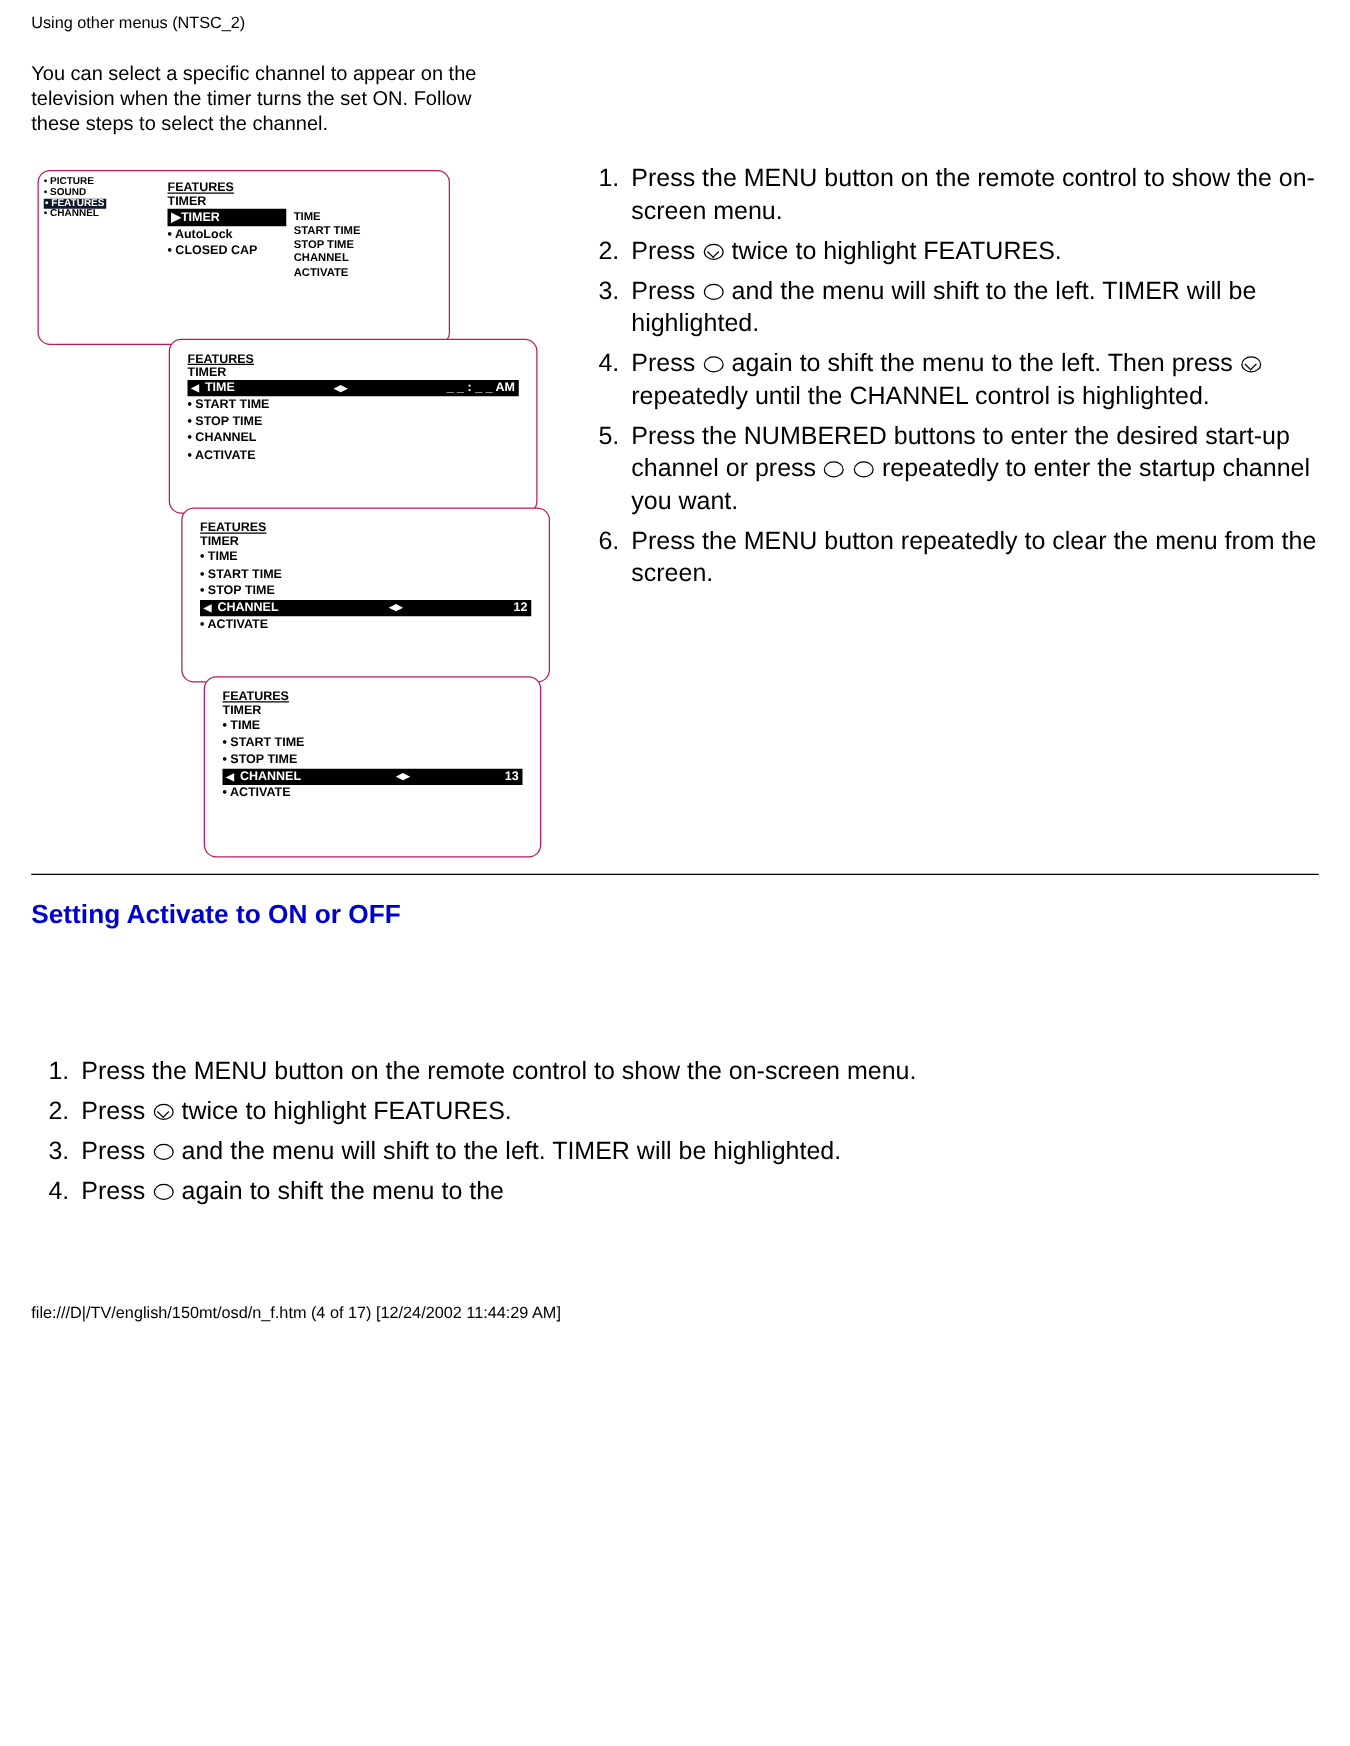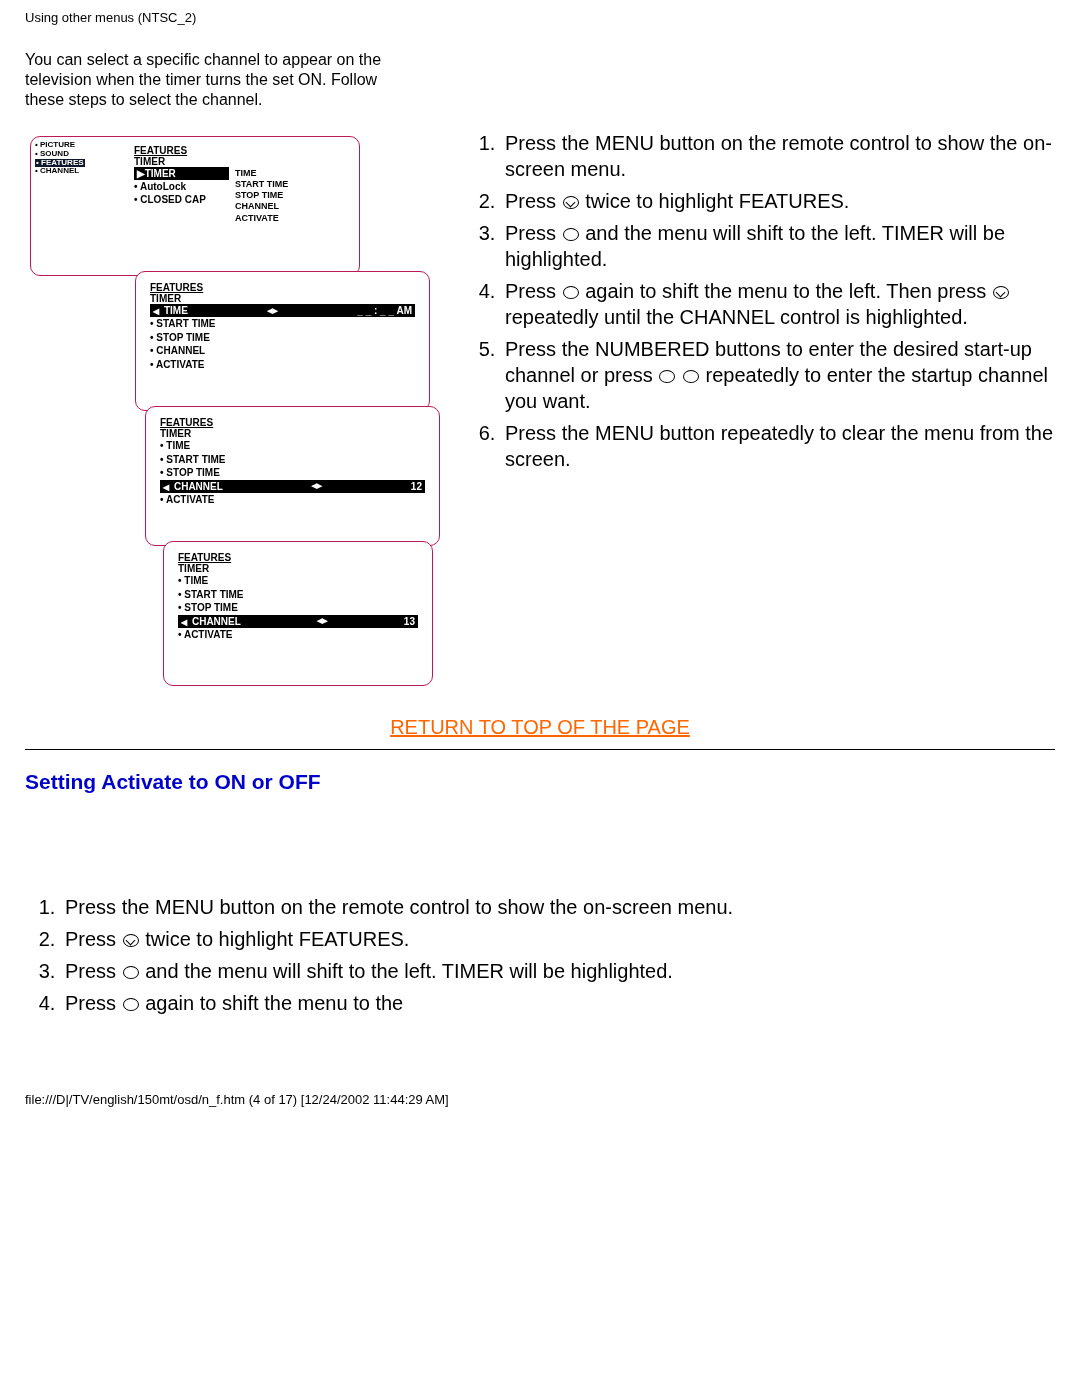--- a/index.html
+++ b/index.html
@@ -229,23 +229,20 @@
         <li><span>Press the MENU button on the remote control to show the on-screen menu.</span></li>
         <li><span>Press </span><span class="oval down"></span><span> twice to highlight FEATURES.</span></li>
         <li><span>Press </span><span class="oval"></span><span> and the menu will shift to the left. TIMER will be highlighted.</span></li>
         <li><span>Press </span><span class="oval"></span><span> again to shift the menu to the left. Then press </span><span class="oval down"></span><span> repeatedly until the CHANNEL control is highlighted.</span></li>
         <li><span>Press the NUMBERED buttons to enter the desired start-up channel or press </span><span class="oval"></span> <span class="oval"></span><span> repeatedly to enter the startup channel you want.</span></li>
         <li><span>Press the MENU button repeatedly to clear the menu from the screen.</span></li>
       </ol>
     </div>
   </div>
 
-  <div class="return-link">
-    <a href="#">RETURN TO TOP OF THE PAGE</a>
-  </div>
 
   <hr class="sep">
 
   <div class="section-heading">Setting Activate to ON or OFF</div>
 
   <div class="two-col">
     <div class="right-col">
       <ol class="steps" start="1" style="margin-top:100px;">
         <li><span>Press the MENU button on the remote control to show the on-screen menu.</span></li>
         <li><span>Press </span><span class="oval down"></span><span> twice to highlight FEATURES.</span></li>

